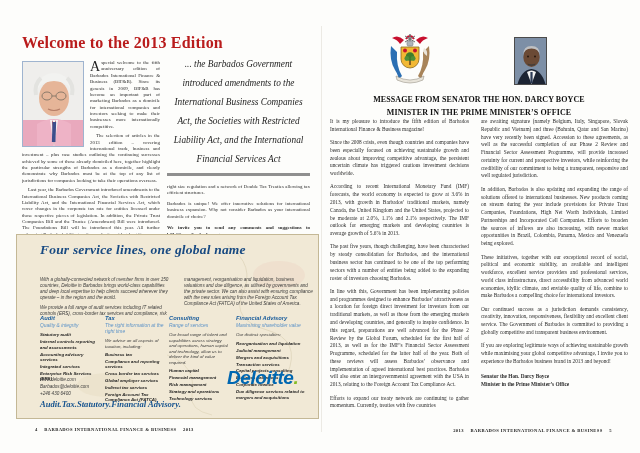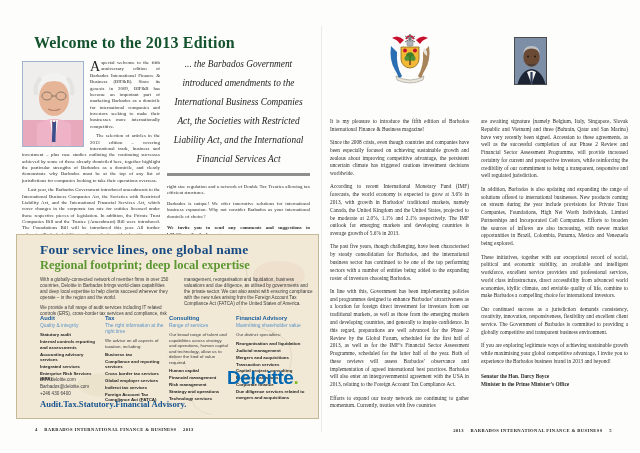--- a/index.html
+++ b/index.html
@@ -13,21 +13,21 @@
     -webkit-font-smoothing:antialiased;
   }
   .page { position:absolute; top:0; height:453px; }
   .left-page  { left:0;   width:322px; }
   .right-page { left:322px; width:318px; }
   .gutter { position:absolute; left:321px; top:26px; width:1px; height:406px; background:#eceae4; }
 
   
   .lp-title {
     position:absolute; left:22px; top:34px;
-    font-size:16px; font-weight:bold; color:#14532d; letter-spacing:.2px;margin-left:12px;
+    font-size:16px; font-weight:bold; color:#b91c1c; letter-spacing:.2px;
   }
   .lp-col-a {
     position:absolute; left:22px; top:60px; width:138px; height:174px;
     font-size:4.9px; line-height:1.3; text-align:justify; overflow:hidden;
   }
   .photo-james {
     float:left; width:62px; height:86px; margin:1px 6px 3px 0;
     border:1px solid #9fb4cf; background:#efeeec; overflow:hidden;
   }
   .lp-col-a p { margin-bottom:3px; }
@@ -46,21 +46,21 @@
   }
   .quote-rule { height:3px; background:#8f8f8f; margin:4px 0 8px 0; }
   .lp-col-b p { margin-bottom:4px; }
   .lp-col-b p.bold { font-weight:bold; }
   .lp-col-b p.invite { margin-top:5px; }
 
   
   .ad {
     position:absolute; left:16px; top:234px; width:303px; height:185px;
     background:#f1e9d6; border:1px solid #c4b896; overflow:hidden;
-    font-family:"Liberation Sans","DejaVu Sans",sans-serif; color:#3a3a3a;
+    font-family:"Liberation Sans","DejaVu Sans",sans-serif; color:#3a3a3a;font-style:italic;
   }
   .ad-texture { position:absolute; left:0; top:0; }
   .ad-title {
     position:absolute; left:23px; top:7px;
     font-family:"Liberation Serif",serif; font-weight:bold;
     font-size:13.5px; color:#184a82; letter-spacing:.2px;
   }
   .ad-sub {
     position:absolute; left:23px; top:23px;
     font-family:"Liberation Serif",serif; font-weight:bold;
@@ -163,21 +163,20 @@
   </div>
 
   <div class="ad">
     <svg class="ad-texture" width="303" height="185" viewBox="0 0 303 185">
       <path d="M210 10 Q240 30 225 60 Q215 85 250 95 Q285 105 270 140" stroke="#d9cfb2" stroke-width="1" fill="none" opacity="0.6"></path>
       <path d="M150 120 Q180 130 175 160 Q172 175 195 180" stroke="#d9cfb2" stroke-width="1" fill="none" opacity="0.5"></path>
       <ellipse cx="262" cy="40" rx="26" ry="14" fill="#e7b9ad" opacity="0.18"></ellipse>
       <ellipse cx="90" cy="150" rx="30" ry="12" fill="#ded2b4" opacity="0.25"></ellipse>
     </svg>
     <div class="ad-title">Four service lines, one global name</div>
-    <div class="ad-sub">Regional footprint; deep local expertise</div>
     <div class="ad-intro ad-intro1">
       <p>With a globally-connected network of member firms in over 150 countries, Deloitte in Barbados brings world-class capabilities and deep local expertise to help clients succeed wherever they operate – in the region and the world.</p>
       <p>We provide a full range of audit services including IT related controls (ERS), cross-border tax services and compliance, risk</p>
     </div>
     <div class="ad-intro ad-intro2">management, reorganisation and liquidation, business valuations and due diligence, as utilised by governments and the private sector.  We can also assist with ensuring compliance with the new rules arising from the Foreign Account Tax Compliance Act (FATCA) of the United States of America.</div>
 
     <div class="ad-col c1">
       <div class="ad-h">Audit</div>
       <div class="ad-s">Quality &amp; integrity</div>
 
@@ -278,20 +277,24 @@
       <path d="M12 34 L16.5 46 L21 34 Q16.5 31 12 34 Z" fill="#f2f2f2"></path>
       <rect x="15.4" y="34" width="2.2" height="11" fill="#2c3a55"></rect>
       <ellipse cx="16.5" cy="19" rx="8.2" ry="10" fill="#6b4a35"></ellipse>
       <path d="M8.3 17 Q8 8 16.5 8 Q25 8 24.7 17 Q24 11 16.5 10.6 Q9 11 8.3 17 Z" fill="#bfc0c2"></path>
       <path d="M12.5 25.5 Q16.5 27.5 20.5 25.5 L20 26.8 Q16.5 28.6 13 26.8 Z" fill="#3c3c3c"></path>
       <circle cx="13" cy="18.5" r="1" fill="#27190f"></circle>
       <circle cx="20" cy="18.5" r="1" fill="#27190f"></circle>
     </svg>
   </div>
 
+  <div class="rp-heading">
+    <div>MESSAGE FROM SENATOR THE HON. DARCY BOYCE</div>
+    <div>MINISTER IN THE PRIME MINISTER’S OFFICE</div>
+  </div>
 
   <div class="rp-col rp-col1">
       <div class="rp-para">It is my pleasure to introduce the fifth edition of  Barbados International Finance &amp; Business magazine!</div>
       <div class="rp-para">Since the 2008 crisis, even though countries and companies have been especially focused on achieving sustainable growth and zealous about improving competitive advantage, the persistent uncertain climate has triggered cautious investment decisions worldwide.</div>
       <div class="rp-para">According to recent International Monetary Fund (IMF) forecasts, the world economy is expected to grow at 3.6% in 2013, with growth in Barbados’ traditional markets, namely Canada, the United Kingdom and the United States, projected to be moderate at 2.0%, 1.1% and 2.1% respectively.  The IMF outlook for emerging markets and developing countries is average growth of 5.6% in 2013.</div>
       <div class="rp-para">The past five years, though challenging, have been characterised by steady consolidation for Barbados, and the international business sector has continued to be one of the top performing sectors with a number of entities being added to the expanding roster of investors choosing Barbados.</div>
       <div class="rp-para">In line with this, Government has been implementing policies and programmes designed to enhance Barbados’ attractiveness as a location for foreign direct investment for investors from our traditional markets, as well as those from the emerging markets and developing countries, and generally to inspire confidence. In this regard, preparations are well advanced for the Phase 2 Review by the Global Forum, scheduled for the first half of 2013, as well as for the IMF’s Financial Sector Assessment Programme, scheduled for the latter half of the year.  Both of these reviews will assess Barbados’ observance and implementation of agreed international best practices. Barbados will also enter an intergovernmental agreement with the USA in 2013, relating to the Foreign Account Tax Compliance Act.</div>
       <div class="rp-para">Efforts to expand our treaty network are continuing to gather momentum.  Currently, treaties with five countries</div>
     </div>
 

